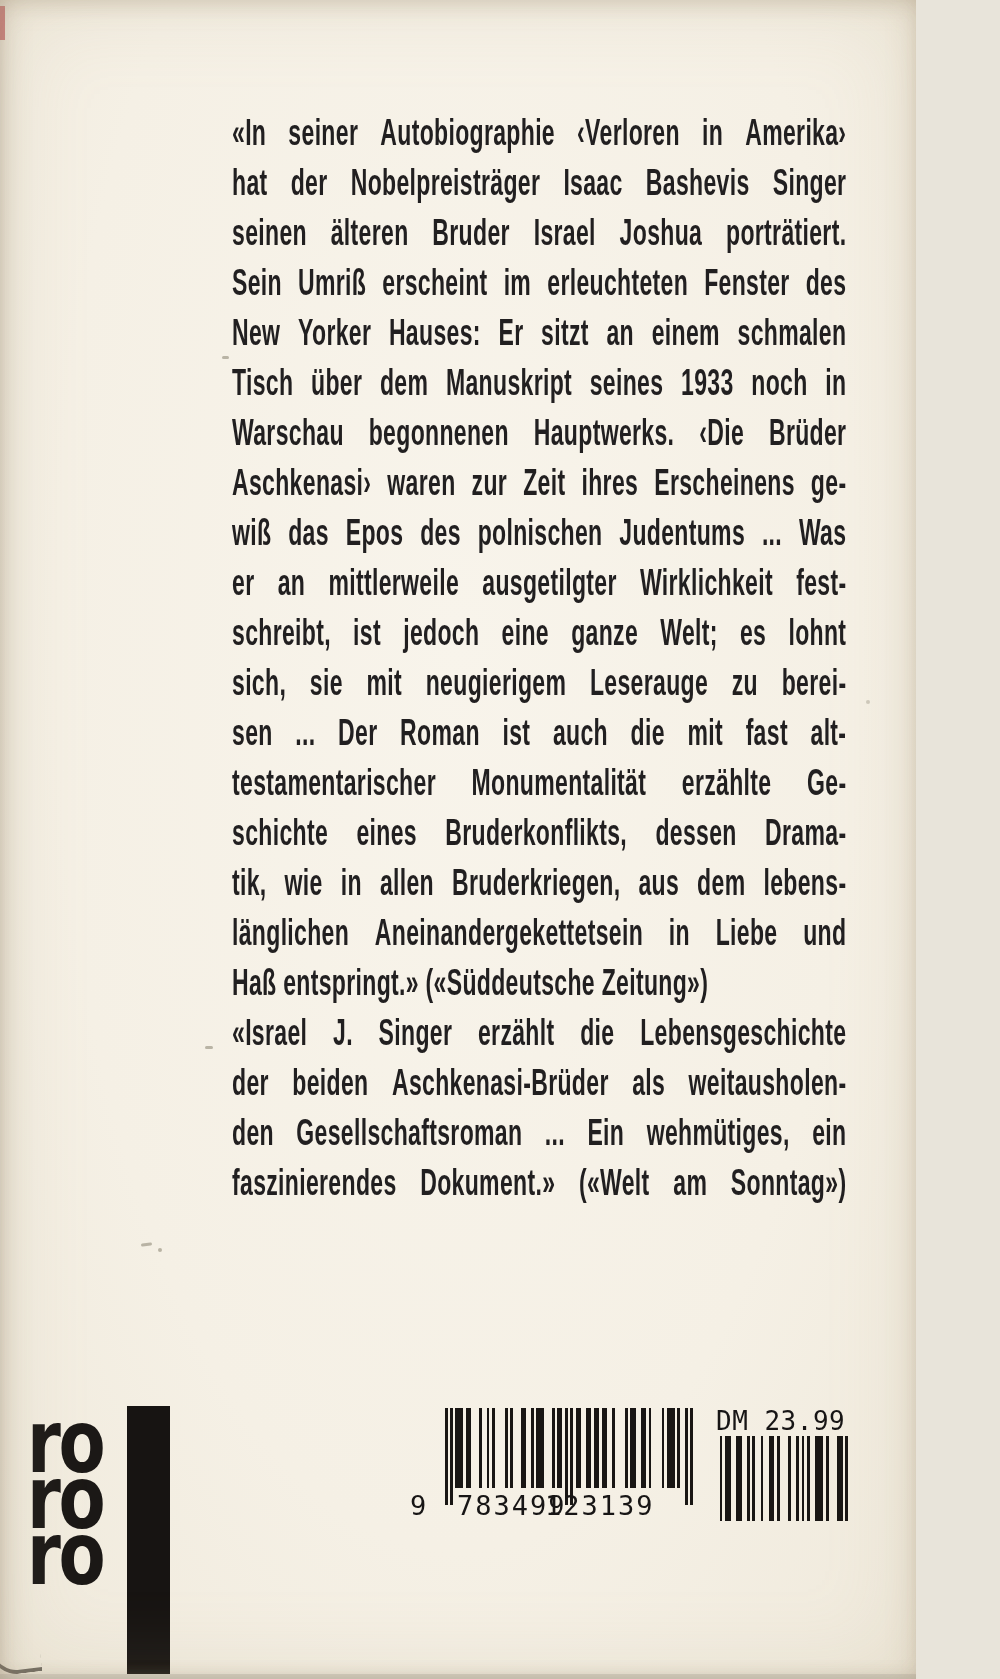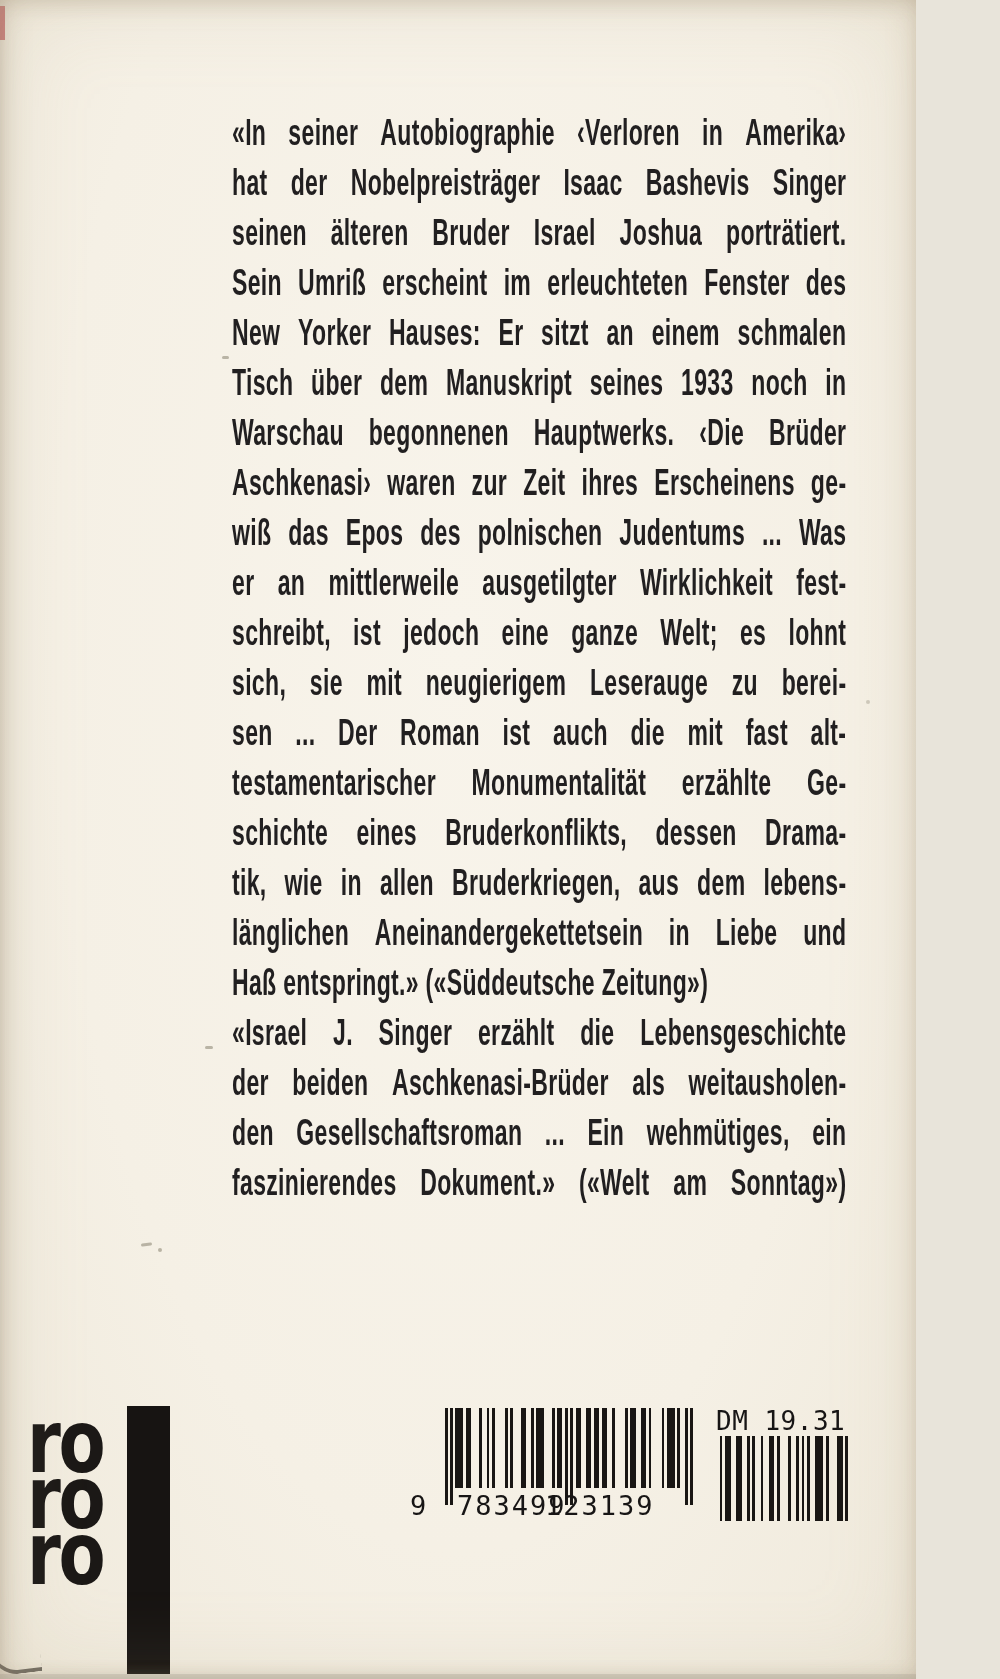--- a/index.html
+++ b/index.html
@@ -303,21 +303,21 @@
         <rect x="85" y="0" width="1" height="80"></rect>
         <rect x="86" y="0" width="1" height="80"></rect>
         <rect x="87" y="0" width="1" height="80"></rect>
         <rect x="89" y="0" width="1" height="80"></rect>
         <rect x="92" y="0" width="1" height="97"></rect>
         <rect x="94" y="0" width="1" height="97"></rect>
       </svg>
     <span class="bcd p">9</span>
     <span class="bcd g1">783499</span>
     <span class="bcd g2">123139</span>
-    <div class="price">DM 19.31</div>
+    <div class="price">DM 23.99</div>
     <svg id="addon" class="bc" width="131" height="85" viewBox="0 0 48 85" preserveAspectRatio="none" shape-rendering="crispEdges">
         <rect x="1" y="0" width="1" height="85"></rect>
         <rect x="3" y="0" width="1" height="85"></rect>
         <rect x="4" y="0" width="1" height="85"></rect>
         <rect x="7" y="0" width="1" height="85"></rect>
         <rect x="8" y="0" width="1" height="85"></rect>
         <rect x="11" y="0" width="1" height="85"></rect>
         <rect x="13" y="0" width="1" height="85"></rect>
         <rect x="16" y="0" width="1" height="85"></rect>
         <rect x="19" y="0" width="1" height="85"></rect>

